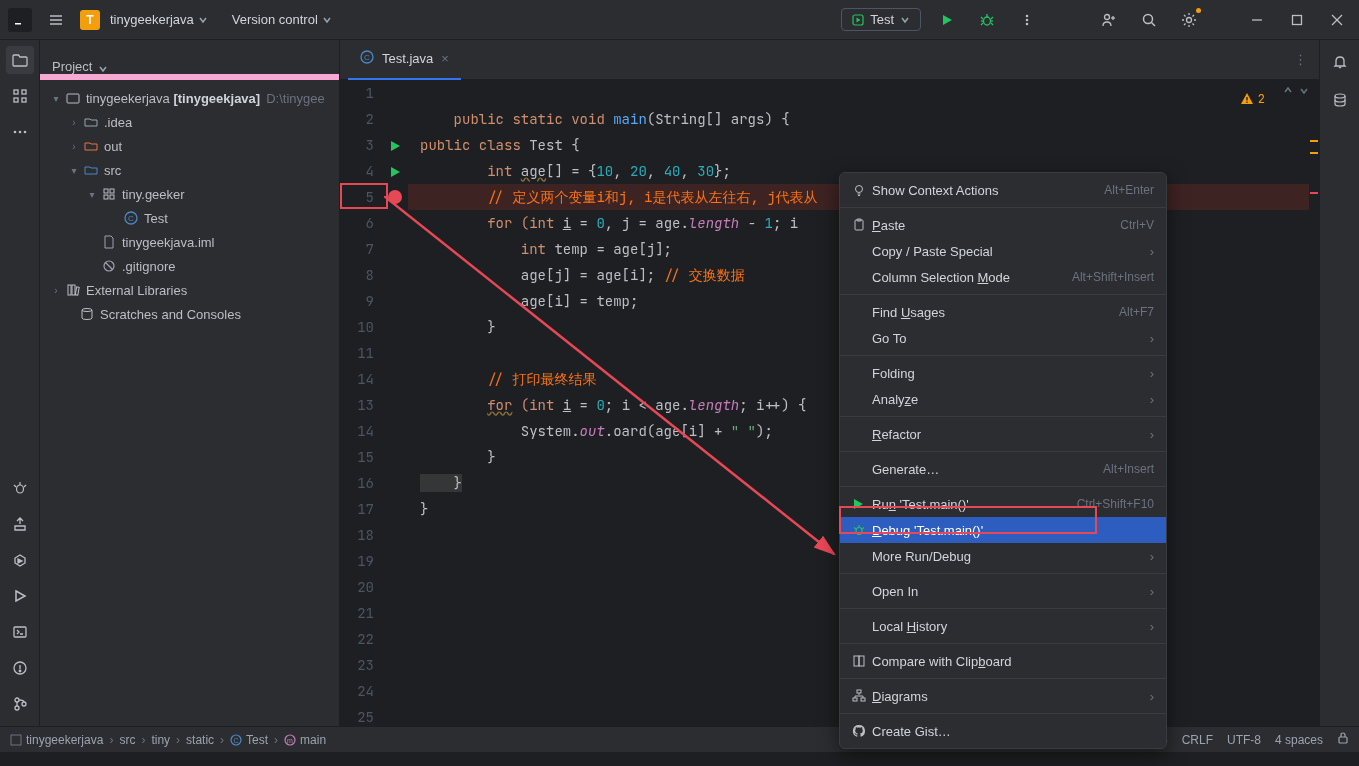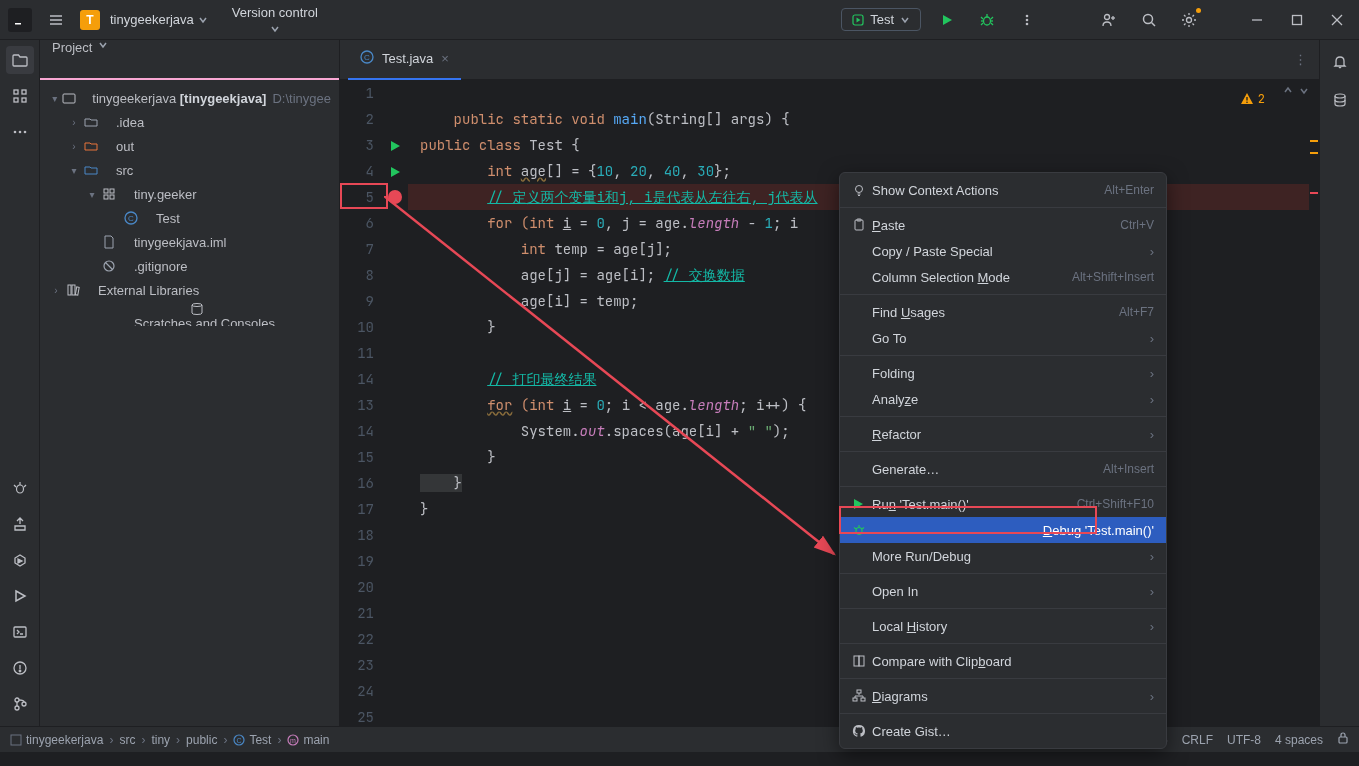--- a/index.html
+++ b/index.html
@@ -12,52 +12,52 @@
 .dropdown { color: #d1d5db; cursor: pointer; display: flex; align-items: center; gap: 4px; }
 .run-config { display: flex; align-items: center; gap: 6px; padding: 3px 10px; border: 1px solid #4b5563; border-radius: 4px; color: #d1d5db; }
 .icon-btn { width: 28px; height: 28px; display: flex; align-items: center; justify-content: center; color: #bcbec4; cursor: pointer; border-radius: 4px; }
 .main-area { display: flex; height: 686px; }
 .left-rail { width: 40px; background: #2b2d30; border-right: 1px solid #1e1f22; display: flex; flex-direction: column; align-items: center; padding-top: 6px; gap: 8px; }
 .left-rail-top { flex: 1; display: flex; flex-direction: column; align-items: center; gap: 8px; }
 .left-rail-bottom { display: flex; flex-direction: column; align-items: center; gap: 8px; padding-bottom: 8px; }
 .rail-btn { width: 28px; height: 28px; display: flex; align-items: center; justify-content: center; color: #bcbec4; cursor: pointer; border-radius: 4px; }
 .rail-btn.active { background: #393b40; }
 .project-panel { width: 300px; background: #2b2d30; border-right: 1px solid #1e1f22; display: flex; flex-direction: column; }
-.panel-header { height: 40px; display: flex; align-items: flex-start; padding: 0 12px; gap: 6px; border-bottom: 2px solid #f9a8d4; }
+.panel-header { height: 40px; display: flex; align-items: flex-end; padding: 0 12px; gap: 6px; border-bottom: 6px solid #f9a8d4; }
 .tree { padding: 6px 0; font-size: 13px; overflow: auto; }
 .tree-row { display: flex; align-items: center; height: 24px; padding-right: 8px; cursor: pointer; white-space: nowrap; overflow: hidden; }
 .tree-caret { width: 16px; text-align: center; color: #6b7280; font-size: 10px; }
 .tree-icon { width: 18px; display: inline-flex; align-items: center; justify-content: center; }
-.tree-label { margin-left: 16px; white-space: nowrap; }
+.tree-label { margin-left: 4px; white-space: nowrap; }
 .tree-row .dim { color: #6b7280; margin-left: 6px; }
 .editor-wrap { flex: 1; display: flex; flex-direction: column; background: #1e1f22; position: relative; min-width: 0; }
 .tabs { height: 40px; background: #2b2d30; display: flex; align-items: center; border-bottom: 1px solid #1e1f22; padding-left: 8px; }
 .tab { height: 40px; display: flex; align-items: center; gap: 8px; padding: 0 12px; border-bottom: 2px solid #3574f0; color: #d1d5db; }
 .tab-close { color: #6b7280; cursor: pointer; }
 .editor-body { flex: 1; display: flex; position: relative; font-family: "JetBrains Mono", Consolas, Menlo, monospace; font-size: 14px; line-height: 26px; overflow: hidden; }
 .gutter { width: 44px; text-align: right; padding-right: 10px; color: #4b5563; user-select: none; background: #1e1f22; }
 .gutter-icons { width: 24px; background: #1e1f22; position: relative; }
 .gutter-line { height: 26px; }
 .code { flex: 1; padding-left: 12px; min-width: 0; overflow: hidden; }
 .code-line { height: 26px; white-space: pre; }
 .kw { color: #cf8e6d; }
 .num { color: #2aacb8; }
 .str { color: #6aab73; }
-.com { color: #14b8a6; font-style: normal; text-decoration: underline; }
+.com { color: #f97316; font-style: normal; }
 .id { color: #bcbec4; }
 .fn { color: #56a8f5; }
 .field { color: #c77dbb; font-style: italic; }
 .line-bp-full { position: absolute; left: 0; right: 0; height: 26px; background: #3e2323; z-index: 0; }
 .breakpoint-dot { width: 14px; height: 14px; background: #e74856; border-radius: 50%; position: absolute; left: 4px; }
 .run-tri { position: absolute; left: 4px; color: #22c55e; }
 .breakpoint-box { position: absolute; border: 2px solid #e74856; width: 48px; height: 26px; z-index: 5; }
 .arrow-line { position: absolute; z-index: 20; pointer-events: none; }
 .context-menu { position: absolute; left: 839px; top: 172px; width: 328px; background: #2b2d30; border: 1px solid #393b40; border-radius: 6px; box-shadow: 0 6px 20px rgba(0,0,0,0.5); z-index: 30; padding: 4px 0; font-size: 13px; }
 .menu-item { display: flex; align-items: center; height: 26px; padding: 0 12px; color: #d1d5db; cursor: pointer; }
-.menu-item.selected { background: #2d5dbf; color: #fff; text-align: right; }
+.menu-item.selected { background: #2d5dbf; color: #fff; }
 .menu-item .mi-icon { width: 20px; display: flex; align-items: center; }
 .menu-item .mi-label { flex: 1; }
 .menu-item .mi-shortcut { color: #6b7280; font-size: 12px; }
 .menu-item .mi-arrow { color: #6b7280; }
 .menu-sep { height: 1px; background: #393b40; margin: 4px 0; }
 .red-highlight { position: absolute; border: 2px solid #e74856; z-index: 31; }
 .debug-box { left: 839px; top: 506px; width: 258px; height: 28px; }
 .right-rail { width: 40px; background: #2b2d30; border-left: 1px solid #1e1f22; display: flex; flex-direction: column; align-items: center; padding-top: 8px; gap: 10px; }
 .statusbar { height: 26px; background: #2b2d30; border-top: 1px solid #1e1f22; display: flex; align-items: center; padding: 0 10px; color: #9ca3af; font-size: 12px; }
 .breadcrumbs { display: flex; align-items: center; gap: 6px; flex: 1; }
@@ -92,21 +92,21 @@
           <line x1="2" y1="12" x2="14" y2="12"></line>
         </svg>
     </div>
     <div class="project-badge">T</div>
     <div class="dropdown">
       <span>tinygeekerjava</span>
       <svg width="10" height="10" viewBox="0 0 10 10">
           <path d="M2 3 L5 7 L8 3" stroke="#9ca3af" stroke-width="1.5" fill="none"></path>
         </svg>
     </div>
-    <div class="dropdown" style="margin-left: 14px; flex-direction: column;">
+    <div class="dropdown" style="margin-left: 14px;">
       <span>Version control</span>
       <svg width="10" height="10" viewBox="0 0 10 10">
           <path d="M2 3 L5 7 L8 3" stroke="#9ca3af" stroke-width="1.5" fill="none"></path>
         </svg>
     </div>
   </div>
   <div class="titlebar-right">
     <div class="run-config">
       <svg width="12" height="12" viewBox="0 0 12 12">
           <rect x="1" y="1" width="10" height="10" rx="2" fill="none" stroke="#22c55e" stroke-width="1.2"></rect>
@@ -347,21 +347,21 @@
         <span class="tree-caret">›</span>
         <span class="tree-icon">
             <svg width="14" height="14" viewBox="0 0 14 14" fill="none" stroke="#bcbec4" stroke-width="1">
               <rect x="2" y="2" width="3" height="10"></rect>
               <rect x="6" y="2" width="3" height="10"></rect>
               <rect x="10" y="4" width="2.5" height="8" transform="rotate(10 11 8)"></rect>
             </svg>
           </span>
         <span class="tree-label">External Libraries</span>
       </div>
-      <div class="tree-row" style="padding-left: 22px; flex-direction: column;">
+      <div class="tree-row" style="padding-left: 22px;">
         <span class="tree-caret"></span>
         <span class="tree-icon">
             <svg width="14" height="14" viewBox="0 0 14 14" fill="none" stroke="#bcbec4" stroke-width="1">
               <ellipse cx="7" cy="3" rx="5" ry="1.5"></ellipse>
               <path d="M2 3 L2 11 Q2 12.5 7 12.5 Q12 12.5 12 11 L12 3"></path>
             </svg>
           </span>
         <span class="tree-label">Scratches and Consoles</span>
       </div>
     </div>
@@ -461,21 +461,21 @@
         <div class="code-line"><span class="kw">        int </span><span style="text-decoration-line: underline; text-decoration-style: wavy; text-decoration-color: #8a6d3b;" class="id">age</span><span class="id">[] = {</span><span class="num">10</span><span class="id">, </span><span class="num">20</span><span class="id">, </span><span class="num">40</span><span class="id">, </span><span class="num">30</span><span class="id">};</span></div>
         <div class="code-line"><span>        </span><span class="com">// 定义两个变量i和j, i是代表从左往右, j代表从</span></div>
         <div class="code-line"><span class="kw">        for </span><span class="kw">(int </span><span class="id" style="text-decoration: underline;">i</span><span class="id"> = </span><span class="num">0</span><span class="id">, </span><span class="id">j</span><span class="id"> = age.</span><span class="field">length</span><span class="id"> - </span><span class="num">1</span><span class="id">; i </span></div>
         <div class="code-line"><span class="kw">            int </span><span class="id">temp</span><span class="id"> = age[j];</span></div>
         <div class="code-line"><span class="id">            age[j] = age[i]; </span><span class="com">// 交换数据</span></div>
         <div class="code-line"><span class="id">            age[i] = temp;</span></div>
         <div class="code-line"><span class="id">        }</span></div>
         <div class="code-line"></div>
         <div class="code-line"><span>        </span><span class="com">// 打印最终结果</span></div>
         <div class="code-line"><span>        </span><span class="kw" style="text-decoration-line: underline; text-decoration-style: wavy; text-decoration-color: #8a6d3b;">for</span><span class="kw"> (int </span><span class="id" style="text-decoration: underline;">i</span><span class="id"> = </span><span class="num">0</span><span class="id">; i &lt; age.</span><span class="field">length</span><span class="id">; i++) {</span></div>
-        <div class="code-line"><span class="id">            System.</span><span class="field">out</span><span class="id">.spaces(age[i] + </span><span class="str">" "</span><span class="id">);</span></div>
+        <div class="code-line"><span class="id">            System.</span><span class="field">out</span><span class="id">.oard(age[i] + </span><span class="str">" "</span><span class="id">);</span></div>
         <div class="code-line"><span class="id">        }</span></div>
         <div class="code-line"><span class="id" style="background:#343638;">    }</span></div>
         <div class="code-line"><span class="id">}</span></div>
       </div>
     </div>
   </div>
 
   <div class="right-rail">
     <div class="rail-btn">
         <svg width="16" height="16" viewBox="0 0 16 16" fill="none" stroke="#bcbec4" stroke-width="1.3">
@@ -648,21 +648,21 @@
     <span class="crumb-sep">›</span>
     <span class="crumb">
         <span>src</span>
       </span>
     <span class="crumb-sep">›</span>
     <span class="crumb">
         <span>tiny</span>
       </span>
     <span class="crumb-sep">›</span>
     <span class="crumb">
-        <span>public</span>
+        <span>static</span>
       </span>
     <span class="crumb-sep">›</span>
     <span class="crumb">
         <svg width="12" height="12" viewBox="0 0 12 12">
           <circle cx="6" cy="6" r="5" fill="none" stroke="#4a88c7" stroke-width="1.2"></circle>
           <text x="6" y="9" text-anchor="middle" font-size="7" fill="#4a88c7">C</text>
         </svg>
         <span>Test</span>
       </span>
     <span class="crumb-sep">›</span>

